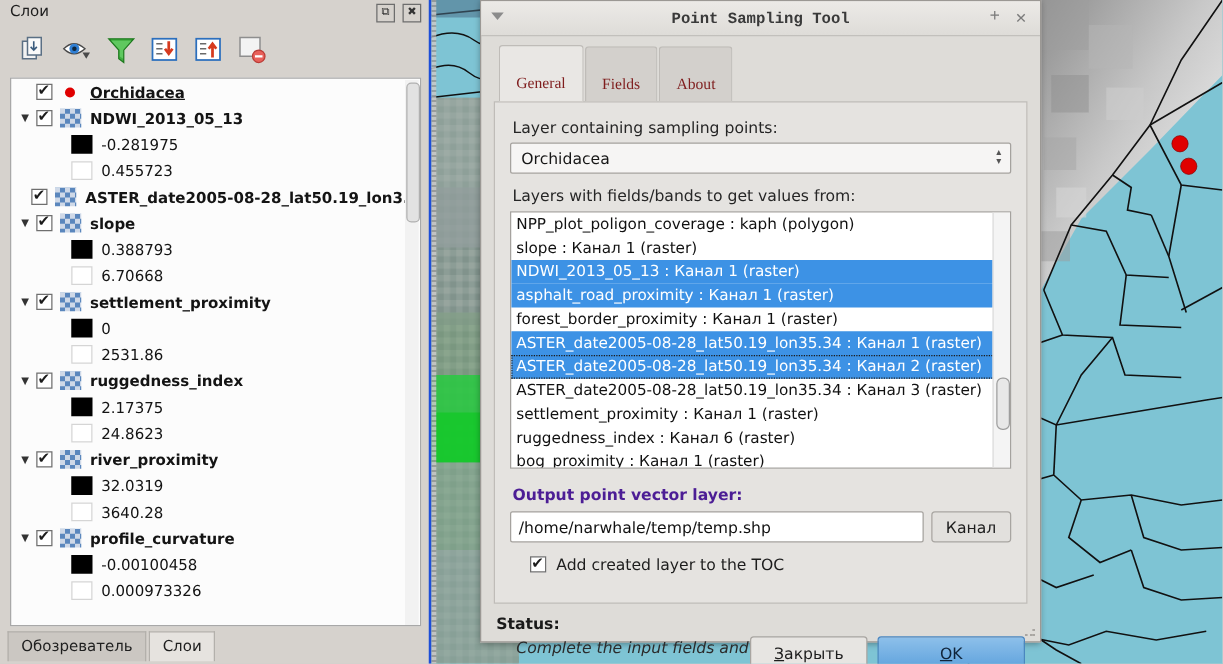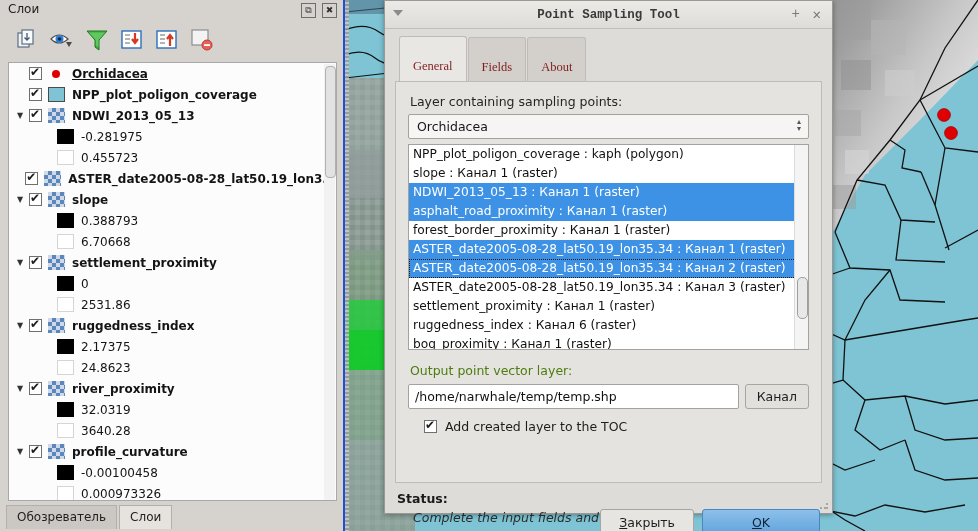--- a/index.html
+++ b/index.html
@@ -169,21 +169,21 @@
   .li.sel.focusrow { outline: 1px dotted #1a1a1a; outline-offset: -1px; }
   .list-scroll {
     position: absolute; right: 0; top: 0; width: 13px; height: 100%;
     background: #f4f4f4; border-left: 1px solid #dcdcdc;
   }
   .list-thumb {
     position: absolute; left: 2px; top: 132px; width: 9px; height: 40px;
     background: #e8e8e8; border: 1px solid #9e9e9e; border-radius: 5px;
   }
 
-  .out-label { font-size: 12.5px; font-weight: normal; color: #4d7c0f; margin: 13px 0 6px 2px; }
+  .out-label { font-size: 12.5px; font-weight: bold; color: #4c1d95; margin: 13px 0 6px 2px; }
   .out-row { display: flex; align-items: flex-start; gap: 6px; }
   .text-input {
     flex: 1; height: 25px; background: #fff; border: 1px solid #a5a29e;
     font-size: 12.5px; color: #111; padding: 0 6px; box-sizing: border-box;
     display: flex; align-items: center; border-radius: 2px;
   }
   .btn {
     font-size: 12.5px; color: #1d1d1d; background: #e2e0dd;
     border: 1px solid #a8a5a1; border-radius: 3px;
     padding: 4px 11px; box-sizing: border-box;
@@ -374,26 +374,20 @@
 
     <div class="layer-tree">
       <div id="tree-rows">
           <div class="tree-row">
             <span class="expander empty">▼</span>
             <span class="cb"></span>
             <span class="sym sym-point"></span>
             <span class="tree-label active">Orchidacea</span>
           </div>
           <div class="tree-row">
-            <span class="expander empty">▼</span>
-            <span class="cb"></span>
-            <span class="sym sym-poly"></span>
-            <span class="tree-label">NPP_plot_poligon_coverage</span>
-          </div>
-          <div class="tree-row">
             <span class="expander">▼</span>
             <span class="cb"></span>
             <span class="sym sym-raster"></span>
             <span class="tree-label">NDWI_2013_05_13</span>
           </div>
           <div class="tree-row">
             <span class="expander empty">▼</span>
             <span style="width: 28px; flex: 0 0 auto;"></span>
             <span class="sym sym-black"></span>
             <span class="tree-value">-0.281975</span>
@@ -531,20 +525,21 @@
 
       <div class="fld-label">Layer containing sampling points:</div>
       <div class="combo">
         <span>Orchidacea</span>
         <span class="spin">
           <span>▴</span>
             <span>▾</span>
         </span>
       </div>
 
+      <div class="fld-label" style="margin-top:10px">Layers with fields/bands to get values from:</div>
 
       <div class="listbox">
         <div id="field-rows">
             <div class="li">NPP_plot_poligon_coverage : kaph (polygon)</div>
             <div class="li">slope : Канал 1 (raster)</div>
             <div class="li sel">NDWI_2013_05_13 : Канал 1 (raster)</div>
             <div class="li sel">asphalt_road_proximity : Канал 1 (raster)</div>
             <div class="li">forest_border_proximity : Канал 1 (raster)</div>
             <div class="li sel">ASTER_date2005-08-28_lat50.19_lon35.34 : Канал 1 (raster)</div>
             <div class="li sel focusrow">ASTER_date2005-08-28_lat50.19_lon35.34 : Канал 2 (raster)</div>

